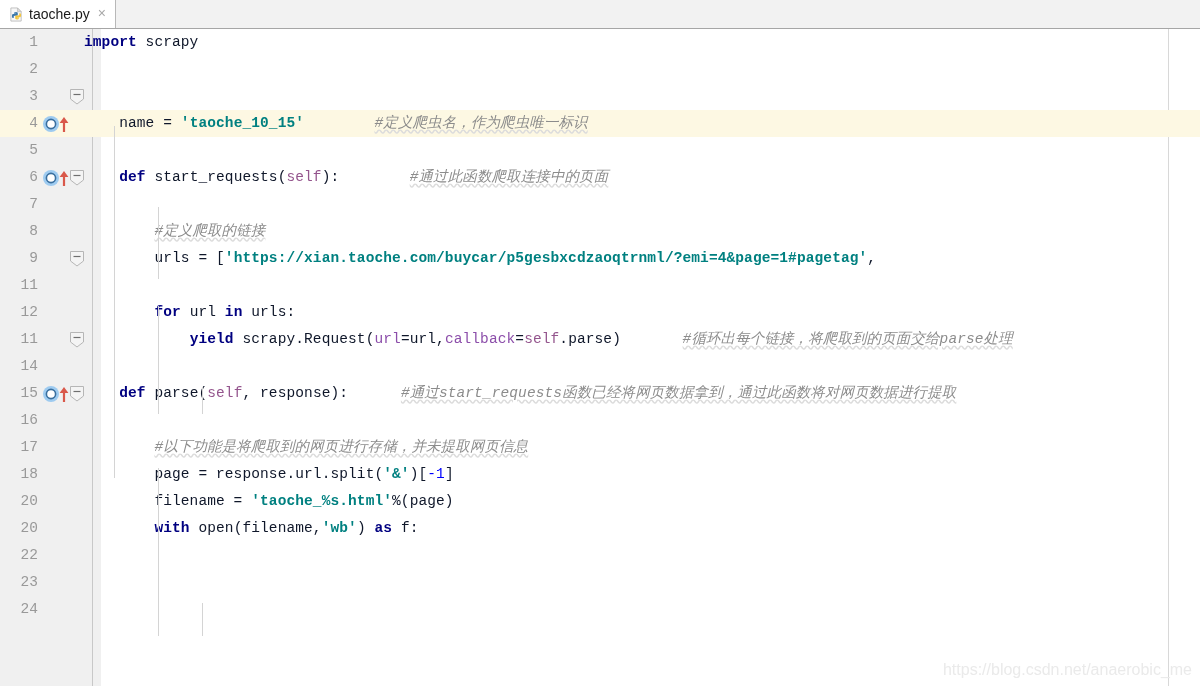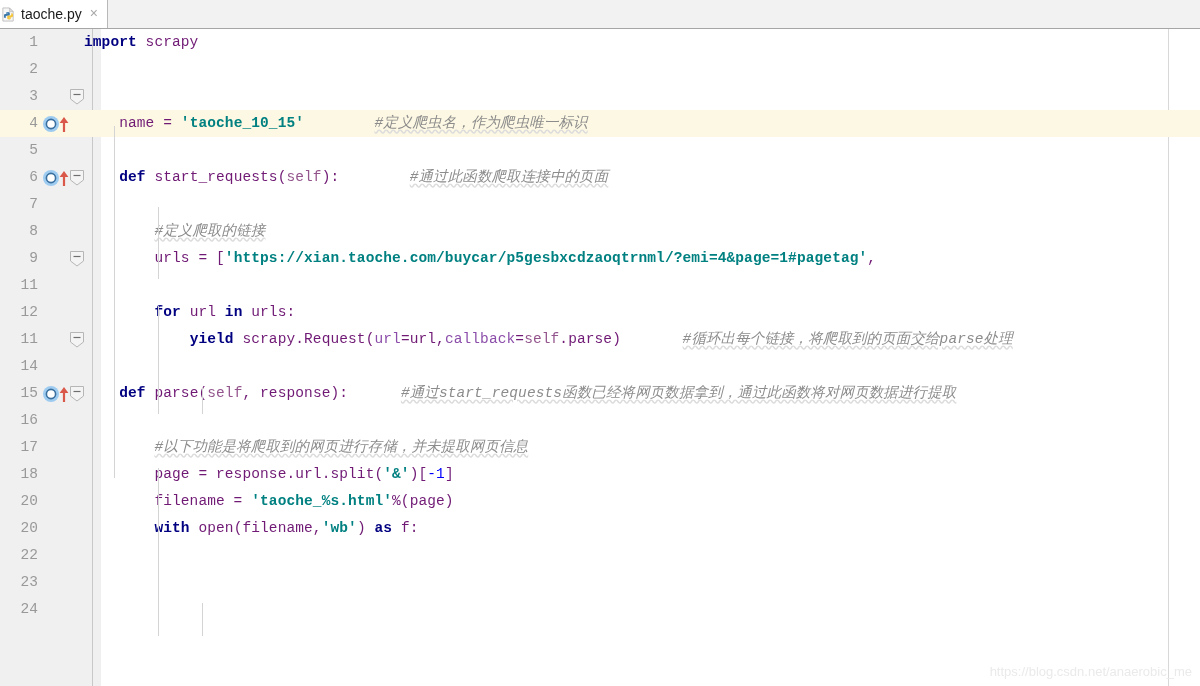--- a/index.html
+++ b/index.html
@@ -21,21 +21,21 @@
     background: #f2f2f2;
     border-bottom: 1px solid #a6a6a6;
     display: flex;
     align-items: stretch;
     position: relative;
   }
   .tab {
     display: flex;
     align-items: center;
     gap: 5px;
-    padding: 0 8px 0 1px;
+    padding: 0 8px 0 9px;
     background: #ffffff;
     border-right: 1px solid #b8b8b8;
     height: 28px;
     box-sizing: border-box;
     cursor: default;
   }
   .tab-icon {
     width: 15px;
     height: 15px;
     display: block;
@@ -162,32 +162,32 @@
   .kw   { color: #000080; font-weight: bold; }
   .str  { color: #008080; font-weight: bold; }
   .cmt  { color: #8c8c8c; font-style: italic;
           text-decoration: underline;
           text-decoration-style: wavy;
           text-decoration-color: #dcdcdc;
           text-underline-offset: 2px; }
   .self { color: #94558d; }
   .parm { color: #8c4eaa; }
   .num  { color: #0000ff; }
-  .plain{ color: #701a75; margin-top: 28px; }
+  .plain{ color: #0f172a; margin-top: 28px; }
   .spell{ text-decoration: underline;
           text-decoration-style: wavy;
           text-decoration-color: #dcdcdc;
           text-underline-offset: 2px; }
 
   .watermark {
     position: absolute;
     right: 8px;
     bottom: 8px;
     font-family: "Liberation Sans", sans-serif;
-    font-size: 13px;
+    font-size: 16px;
     color: #eaeaea;
     white-space: nowrap;
   }
 </style>
 </head>
 <body>
 
 <div class="tabbar">
   <div class="tab">
     <svg class="tab-icon" viewBox="0 0 16 16">

